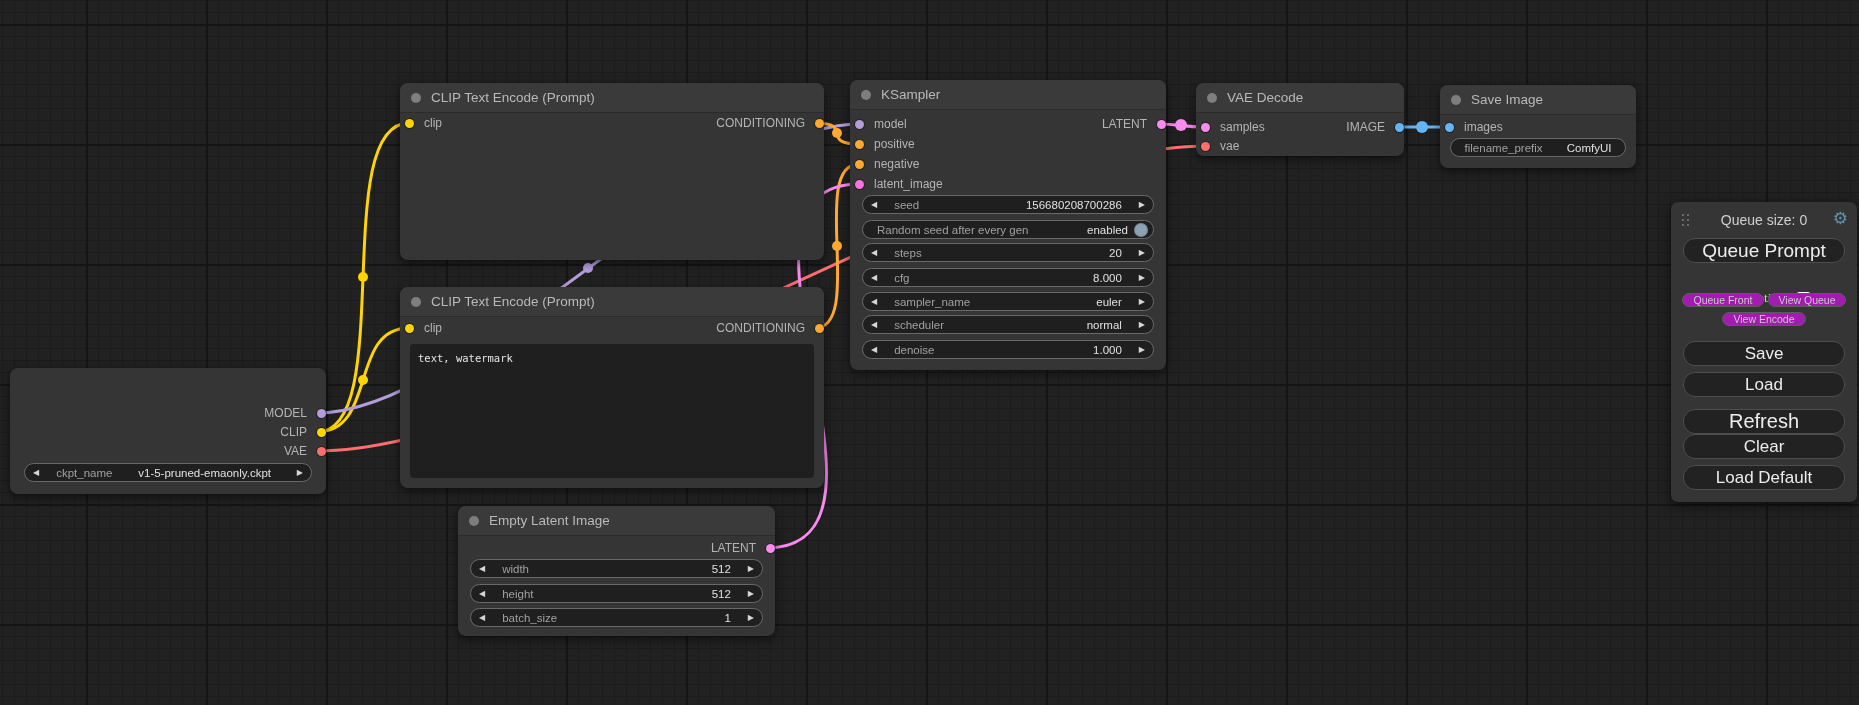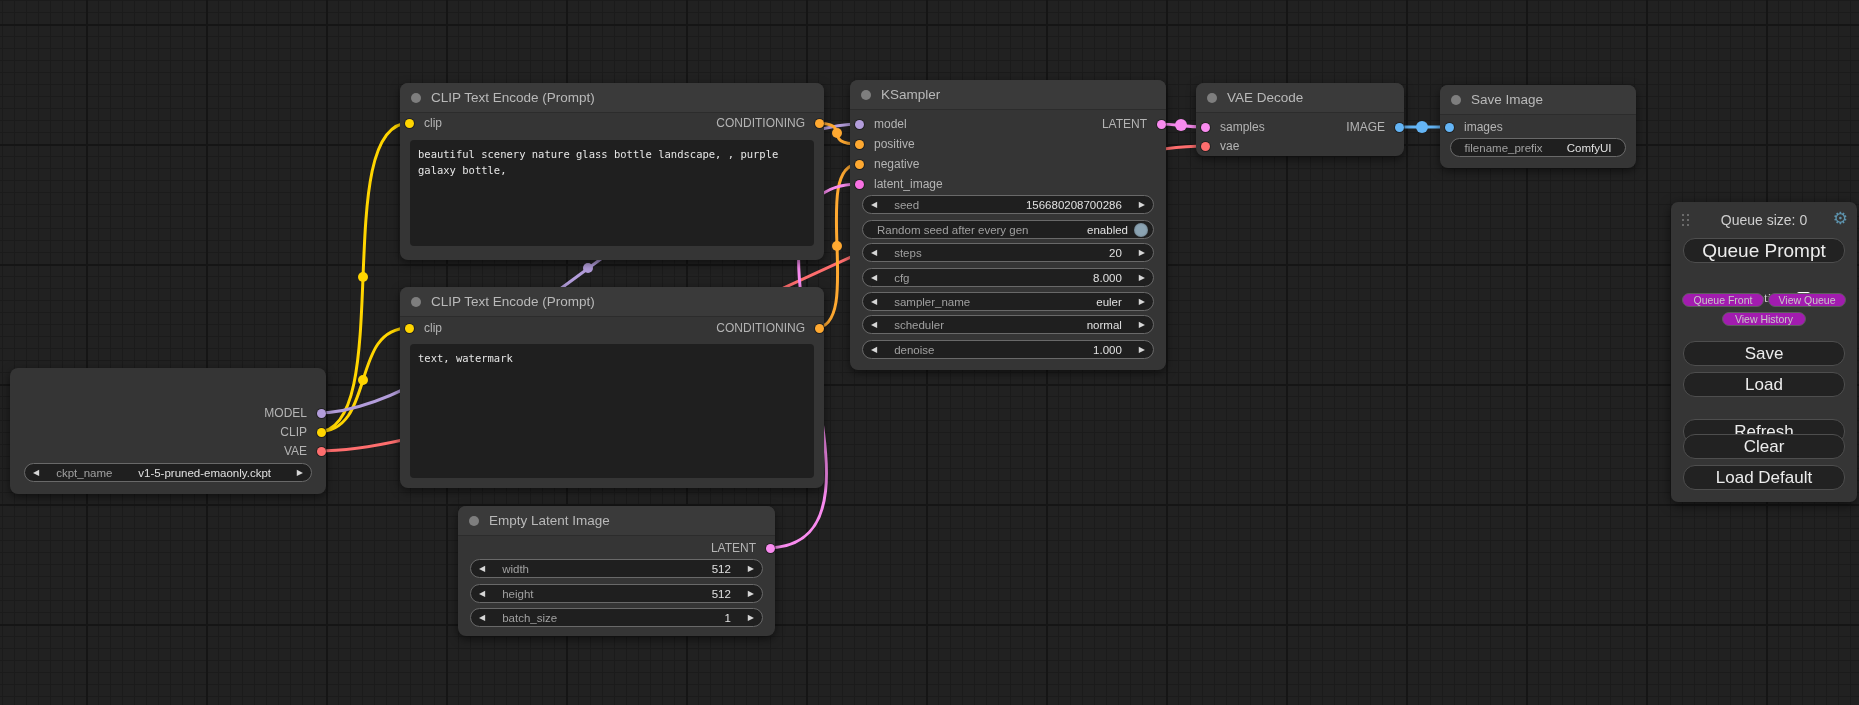--- a/index.html
+++ b/index.html
@@ -128,21 +128,20 @@
       <span>CLIP Text Encode (Prompt)</span>
     </div>
     <div class="slot in" style="top:32px">
       <span class="sdot" style="background:#FFD500"></span>
       <span>clip</span>
     </div>
     <div class="slot out" style="top:32px">
       <span>CONDITIONING</span>
       <span class="sdot" style="background:#FFA931"></span>
     </div>
-    <div class="prompt-box" style="top:57px;height:106px">beautiful scenery nature glass bottle landscape, , purple galaxy bottle,</div>
   </div>
 
   <div class="node" style="left:400px;top:287px;width:424px;height:201px">
     <div class="ntitle">
       <span class="tdot"></span>
       <span>CLIP Text Encode (Prompt)</span>
     </div>
     <div class="slot in" style="top:33px">
       <span class="sdot" style="background:#FFD500"></span>
       <span>clip</span>
@@ -301,21 +300,21 @@
       <span id="qp-size">Queue size: 0</span>
       <span id="qp-gear" style="color:#5D93AD">⚙</span>
     </div>
     <div class="qbtn" style="top:36px;font-size:19px">Queue Prompt</div>
     <div id="qp-extra" style="top: 88px; font-family: Liberation Serif, serif;">
       <span style="position: relative; top: 0px;">Extra options</span>
       <span class="checkbox" style="position: relative; top: 0px;"></span>
     </div>
     <div class="qsmall" style="left:11px;top:91px;width:82px">Queue Front</div>
     <div class="qsmall" style="left:97px;top:91px;width:78px">View Queue</div>
-    <div class="qsmall" style="left:51px;top:110px;width:84px">View History</div>
+    <div class="qsmall" style="left:51px;top:110px;width:84px">View Encode</div>
     <div class="qbtn" style="top:139px;font-size:17px">Save</div>
     <div class="qbtn" style="top:170px;font-size:17px">Load</div>
-    <div class="qbtn" style="top:217px;font-size:17px">Refresh</div>
+    <div class="qbtn" style="top:207px;font-size:20px">Refresh</div>
     <div class="qbtn" style="top:232px;font-size:17px">Clear</div>
     <div class="qbtn" style="top:263px;font-size:17px">Load Default</div>
   </div>
 
 </div>
 
 </body></html>

